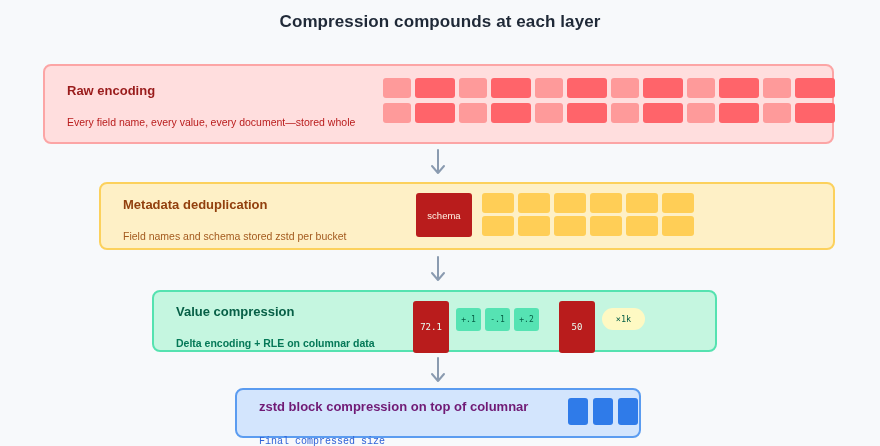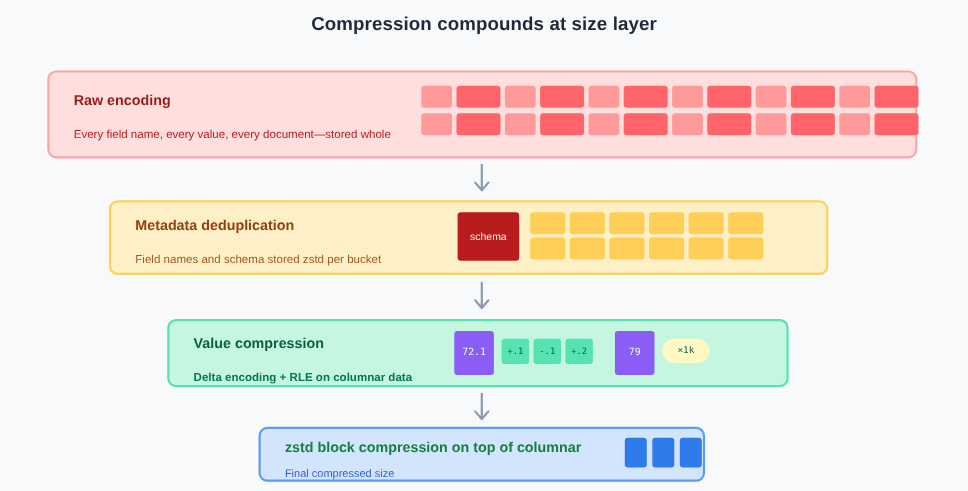--- a/index.html
+++ b/index.html
@@ -18,55 +18,55 @@
     .l-raw .txt { left: 22px; top: 17px; }
     .l-raw .h { color: #991b1b; }
     .l-raw .s { color: #b91c1c; }
     .raw-grid { position: absolute; left: 338px; top: 12px; display: flex; flex-direction: column; gap: 5px; }
     .raw-row { display: flex; gap: 4px; }
     .cell { border-radius: 3px; height: 20px; }
     .c-light { width: 28px; background: #fe9a9a; }
     .c-dark { width: 40px; background: #ff646a; }
 
     
-    .l-meta { left: 99px; top: 182px; width: 654px; height: 68px; background: #fef0c6; border-color: #fcd15c; }
+    .l-meta { left: 99px; top: 182px; width: 736px; height: 68px; background: #fef0c6; border-color: #fcd15c; }
     .l-meta .txt { left: 22px; top: 13px; }
     .l-meta .h { color: #92400e; }
     .l-meta .s { color: #a35a1e; }
     .schema { position: absolute; left: 315px; top: 9px; width: 56px; height: 44px; background: #b91c1c;
       border-radius: 3px; color: #fff4e6; font-size: 9.5px; display: flex; align-items: center; justify-content: center; }
     .meta-grid { position: absolute; left: 381px; top: 9px; display: grid; grid-template-columns: repeat(6, 32px);
       grid-auto-rows: 20px; column-gap: 4px; row-gap: 3px; }
     .ycell { background: #ffce56; border-radius: 3px; }
 
     
     .l-val { left: 152px; top: 290px; width: 565px; height: 62px; background: #c5f6e0; border-color: #55e2b0; padding-left: 36px; }
     .l-val .txt { left: 22px; top: 12px; }
     .l-val .h { color: #065f46; }
     .l-val .s { color: #047857; font-weight: bold; }
     .vtok { position: absolute; display: flex; align-items: center; justify-content: center;
       font-family: "DejaVu Sans Mono", monospace; border-radius: 3px; }
-    .v-big { background: #8b5cf6; color: #e8fff4; font-size: 9px; width: 36px; height: 40px; top: 9px; }
+    .v-big { background: #b91c1c; color: #e8fff4; font-size: 9px; width: 36px; height: 52px; top: 9px; }
     .v-small { background: #56e3b3; color: #065f46; font-size: 8px; width: 25px; height: 23px; top: 16px; }
     .v-pill { background: #fef9c3; color: #065f46; font-size: 8.5px; width: 43px; height: 22px; top: 16px; border-radius: 11px; }
 
     
     .l-zstd { left: 235px; top: 388px; width: 406px; height: 50px; background: #d3e5fd; border-color: #5b9cf0; }
     .l-zstd .txt { left: 22px; top: 9px; }
-    .l-zstd .h { color: #15803d; }
-    .l-zstd .s { color: #2f62d8; margin-top: 12px; font-size: 10px; }
+    .l-zstd .h { color: #701a75; }
+    .l-zstd .s { color: #2f62d8; margin-top: 22px; font-size: 10px; font-family: Liberation Mono, monospace; }
     .zgrid { position: absolute; left: 331px; top: 8px; display: flex; gap: 5px; }
     .zcell { width: 20px; height: 27px; background: #2f7be9; border-radius: 3px; }
 
     .arrow { position: absolute; left: 430px; width: 16px; height: 26px; }
   </style>
 </head>
 <body>
 
-<div class="title">Compression compounds at size layer</div>
+<div class="title">Compression compounds at each layer</div>
 
 <div class="layer l-raw">
   <div class="txt">
     <div class="h">Raw encoding</div>
     <div class="s">Every field name, every value, every document—stored whole</div>
   </div>
   <div class="raw-grid">
       <div class="raw-row">
         <div class="cell c-light"></div>
         <div class="cell c-dark"></div>
@@ -130,21 +130,21 @@
 
 <div class="layer l-val">
   <div class="txt">
     <div class="h">Value compression</div>
     <div class="s">Delta encoding + RLE on columnar data</div>
   </div>
   <div class="vtok v-big" style="left:259px">72.1</div>
   <div class="vtok v-small" style="left:302px">+.1</div>
   <div class="vtok v-small" style="left:331px">-.1</div>
   <div class="vtok v-small" style="left:360px">+.2</div>
-  <div class="vtok v-big" style="left:405px">79</div>
+  <div class="vtok v-big" style="left:405px">50</div>
   <div class="vtok v-pill" style="left:448px">×1k</div>
 </div>
 
 <svg class="arrow" style="top:357px" viewBox="0 0 16 26">
   <path d="M8 1 V24 M2 17 L8 24 L14 17" fill="none" stroke="#8a9bb0" stroke-width="2" stroke-linecap="round" stroke-linejoin="round"></path>
 </svg>
 
 <div class="layer l-zstd">
   <div class="txt">
     <div class="h">zstd block compression on top of columnar</div>

